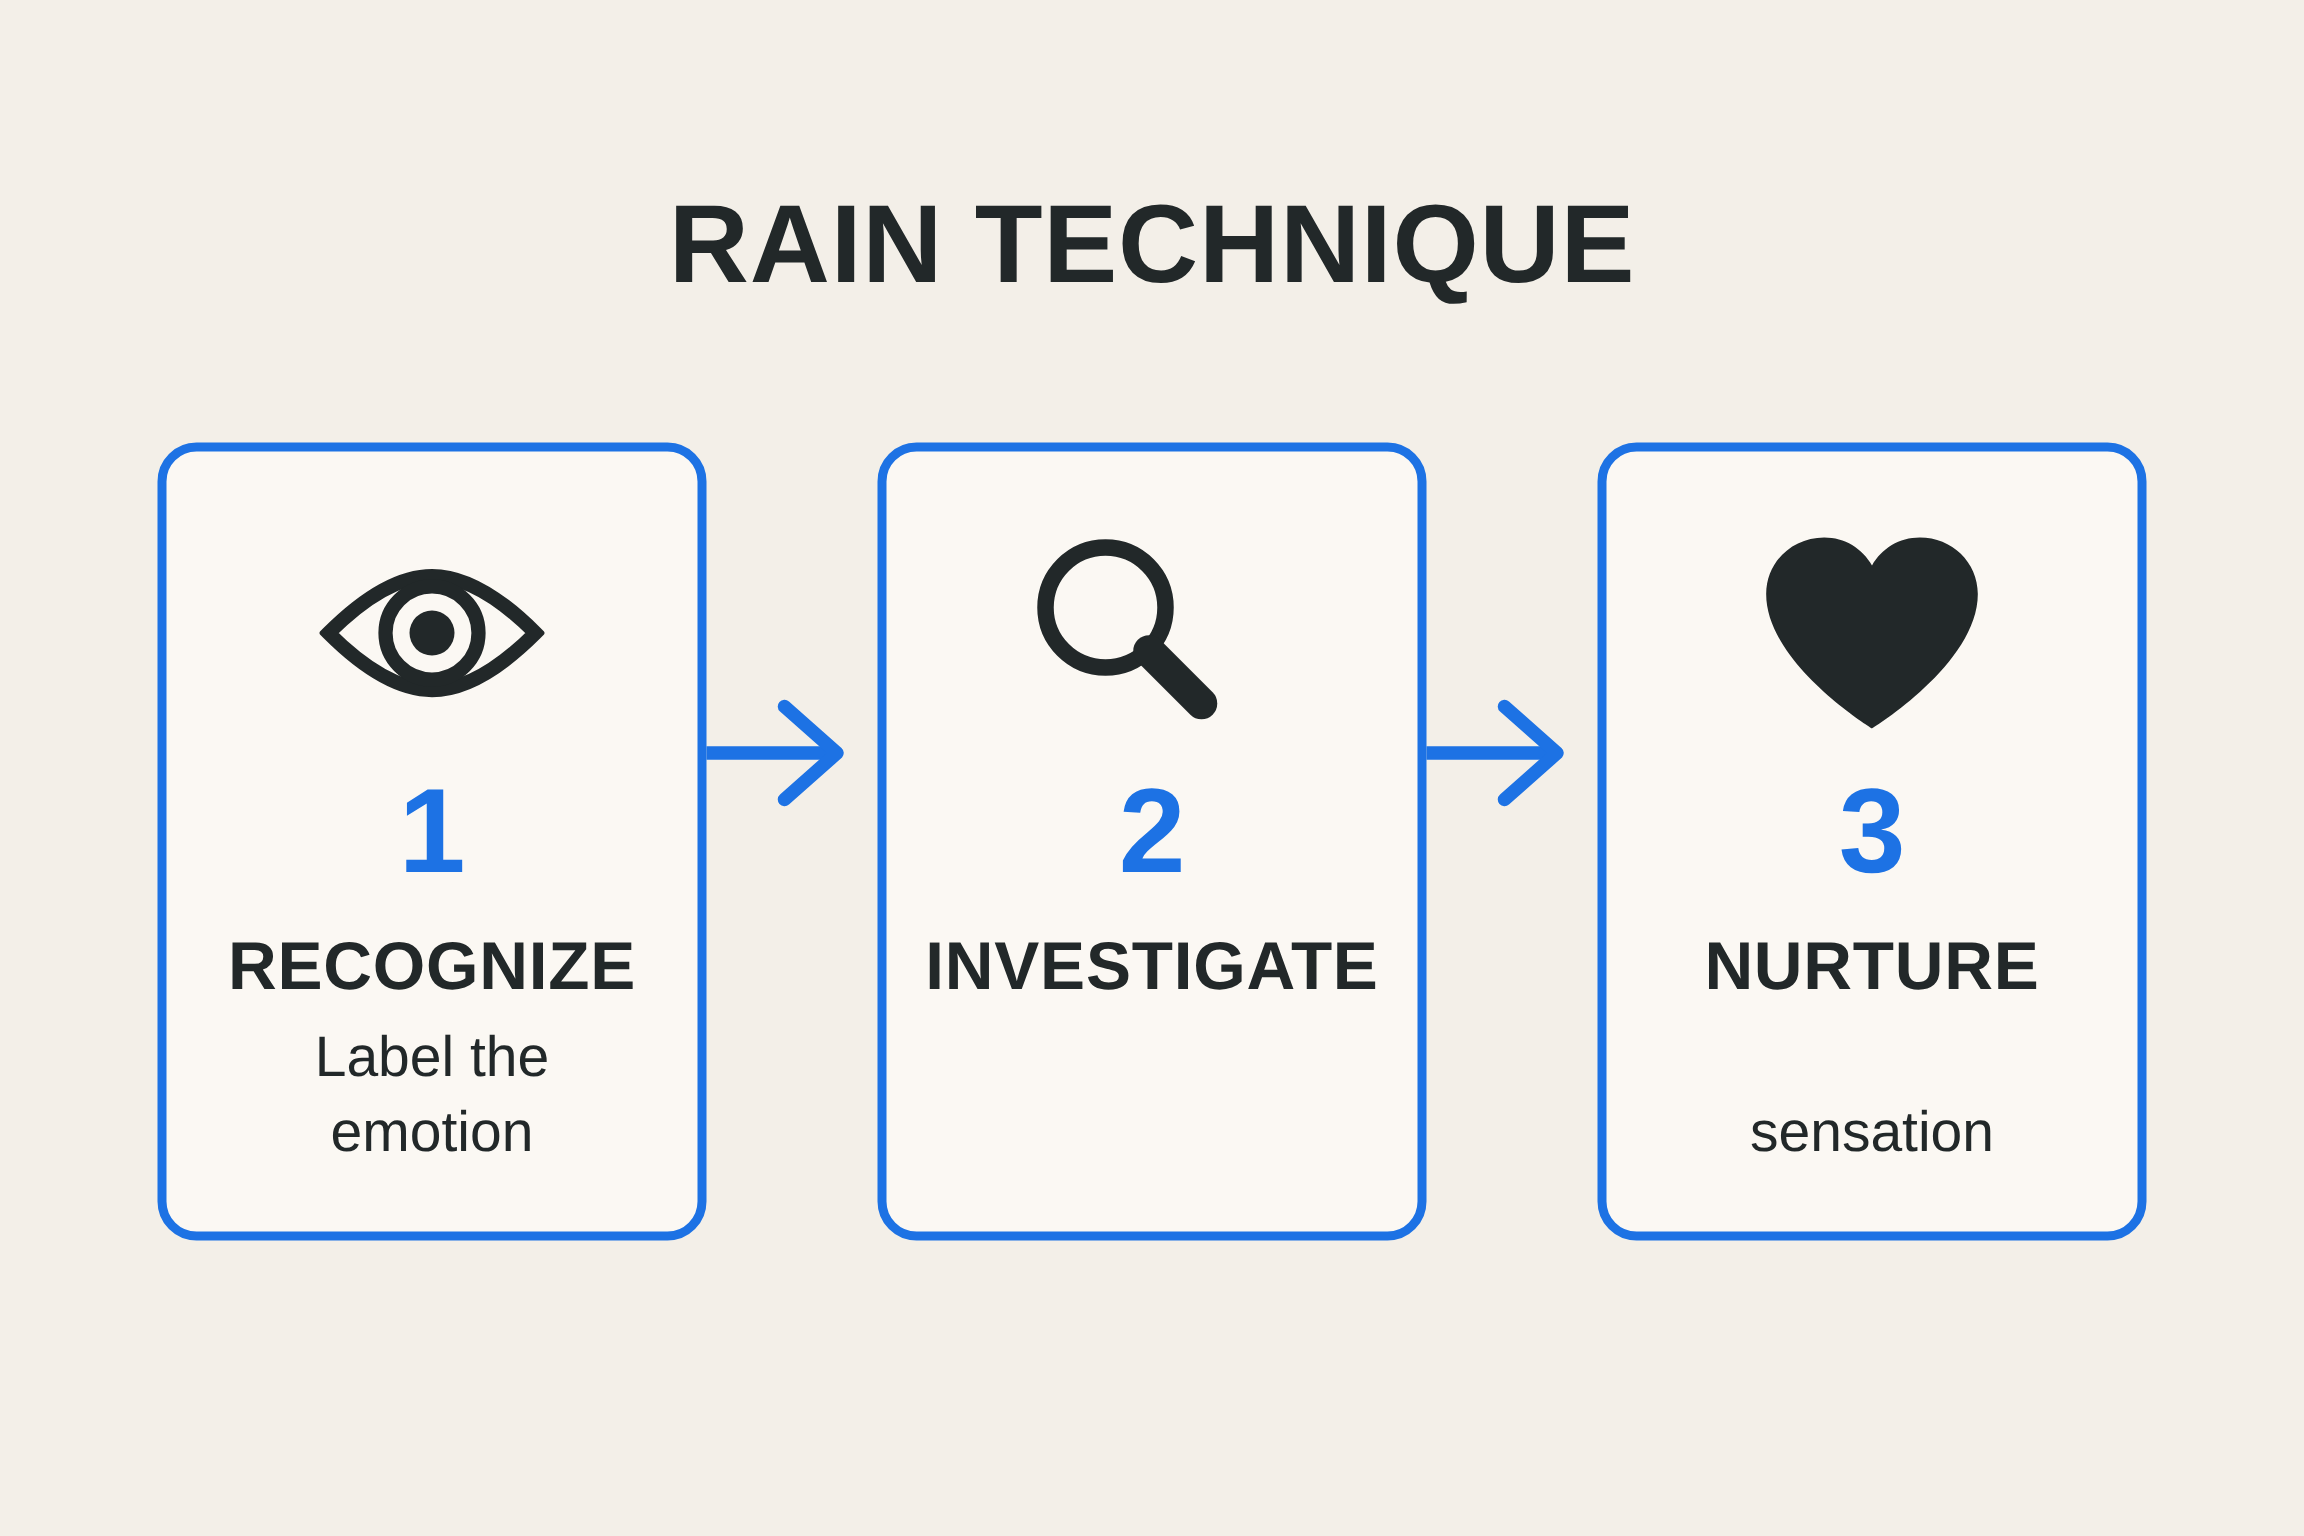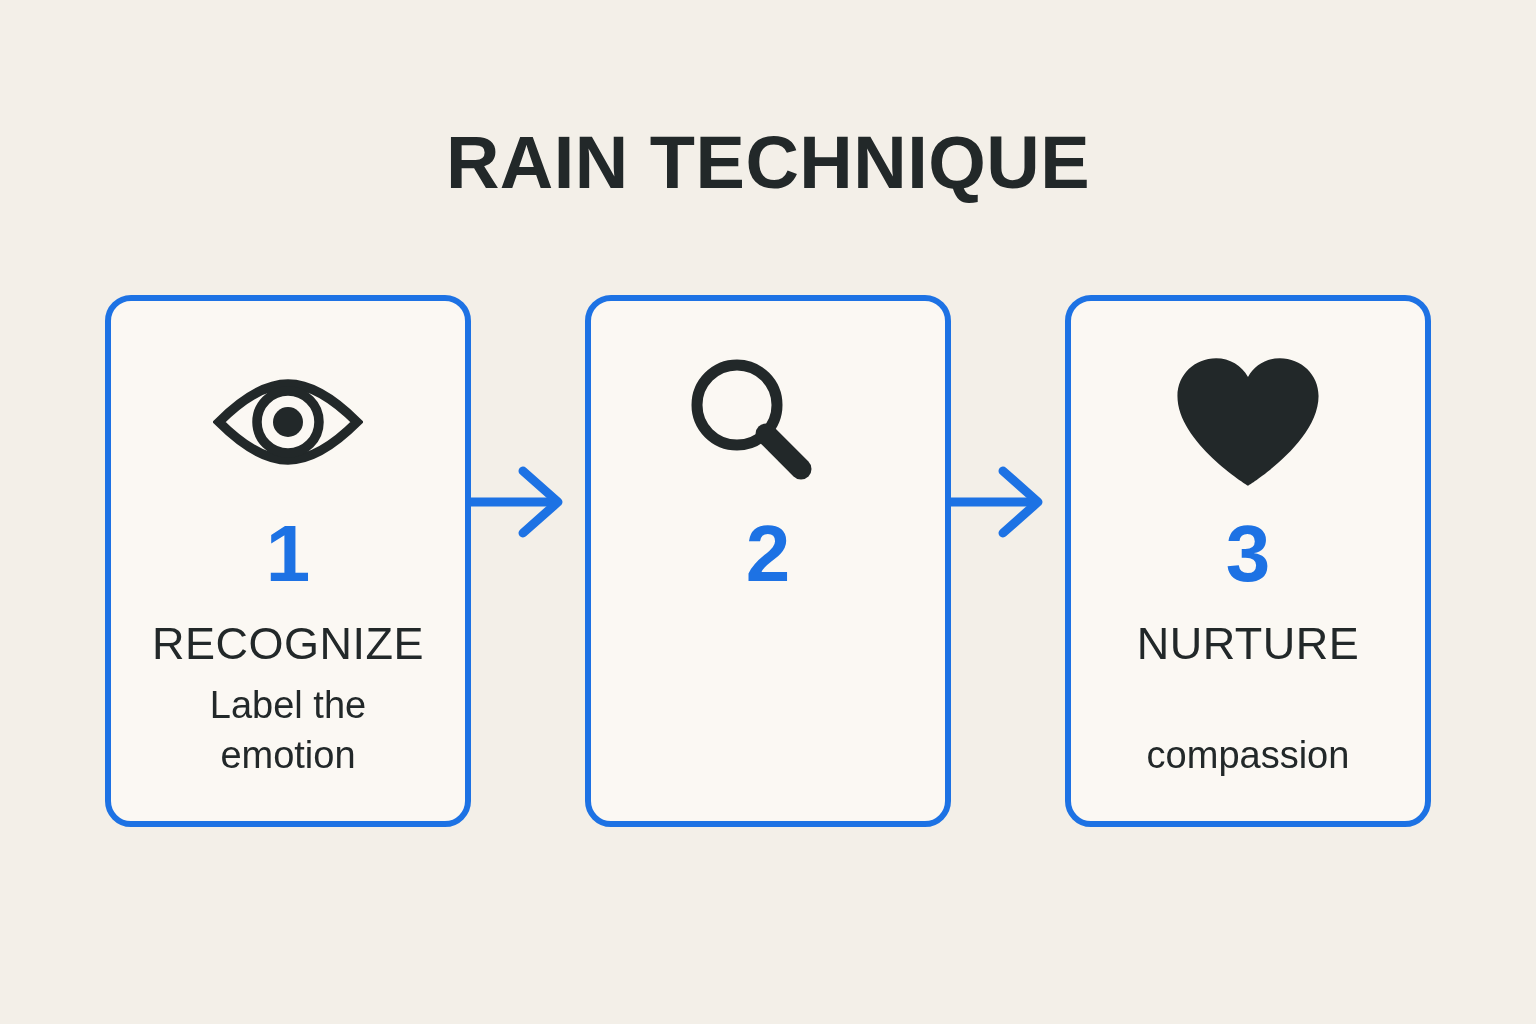--- a/index.html
+++ b/index.html
@@ -57,21 +57,21 @@
     margin-top:20px;
     font-size:80px;
     line-height:80px;
     font-weight:bold;
     color:var(--blue);
   }
   .step-title{
     margin-top:26px;
     font-size:45px;
     line-height:48px;
-    font-weight:normal;
+    font-weight:bold;
     letter-spacing:0.5px;
     color:var(--ink);
   }
   .step-subtitle{
     margin-top:12px;
     font-size:38px;
     line-height:50px;
     text-align:center;
     color:var(--ink);
   }
@@ -110,36 +110,37 @@
     </div>
 
     <div class="step-card">
       <div class="icon-slot mag">
         <svg width="150" height="150" viewBox="0 0 150 150" fill="none" aria-hidden="true">
           <circle cx="58" cy="58" r="40" stroke="currentColor" stroke-width="11" fill="none"></circle>
           <path d="M87,87 L122,122" stroke="currentColor" stroke-width="21" stroke-linecap="round"></path>
         </svg>
       </div>
       <div class="step-number">2</div>
+      <div class="step-title">INVESTIGATE</div>
       <div class="step-subtitle">
         <br>
       </div>
     </div>
 
     <div class="step-card">
       <div class="icon-slot">
         <svg width="146" height="132" viewBox="0 0 32 29" aria-hidden="true">
           <path d="M16,28.5 C16,28.5 0.5,19 0.5,8.8 C0.5,4.1 4.3,0.5 9,0.5 C12,0.5 14.6,2.1 16,4.6 C17.4,2.1 20,0.5 23,0.5 C27.7,0.5 31.5,4.1 31.5,8.8 C31.5,19 16,28.5 16,28.5 Z" fill="currentColor"></path>
         </svg>
       </div>
       <div class="step-number">3</div>
       <div class="step-title">NURTURE</div>
       <div class="step-subtitle">
         <br>
-        <span>compassion</span>
+        <span>sensation</span>
       </div>
     </div>
 
     <svg class="arrow arrow-1" viewBox="0 0 114 80" fill="none" aria-hidden="true">
       <path d="M0,40 H84" stroke="currentColor" stroke-width="9" stroke-linecap="round"></path>
       <path d="M52,9 L87,40 L52,71" stroke="currentColor" stroke-width="9" stroke-linecap="round" stroke-linejoin="round" fill="none"></path>
     </svg>
     <svg class="arrow arrow-2" viewBox="0 0 114 80" fill="none" aria-hidden="true">
       <path d="M0,40 H84" stroke="currentColor" stroke-width="9" stroke-linecap="round"></path>
       <path d="M52,9 L87,40 L52,71" stroke="currentColor" stroke-width="9" stroke-linecap="round" stroke-linejoin="round" fill="none"></path>

